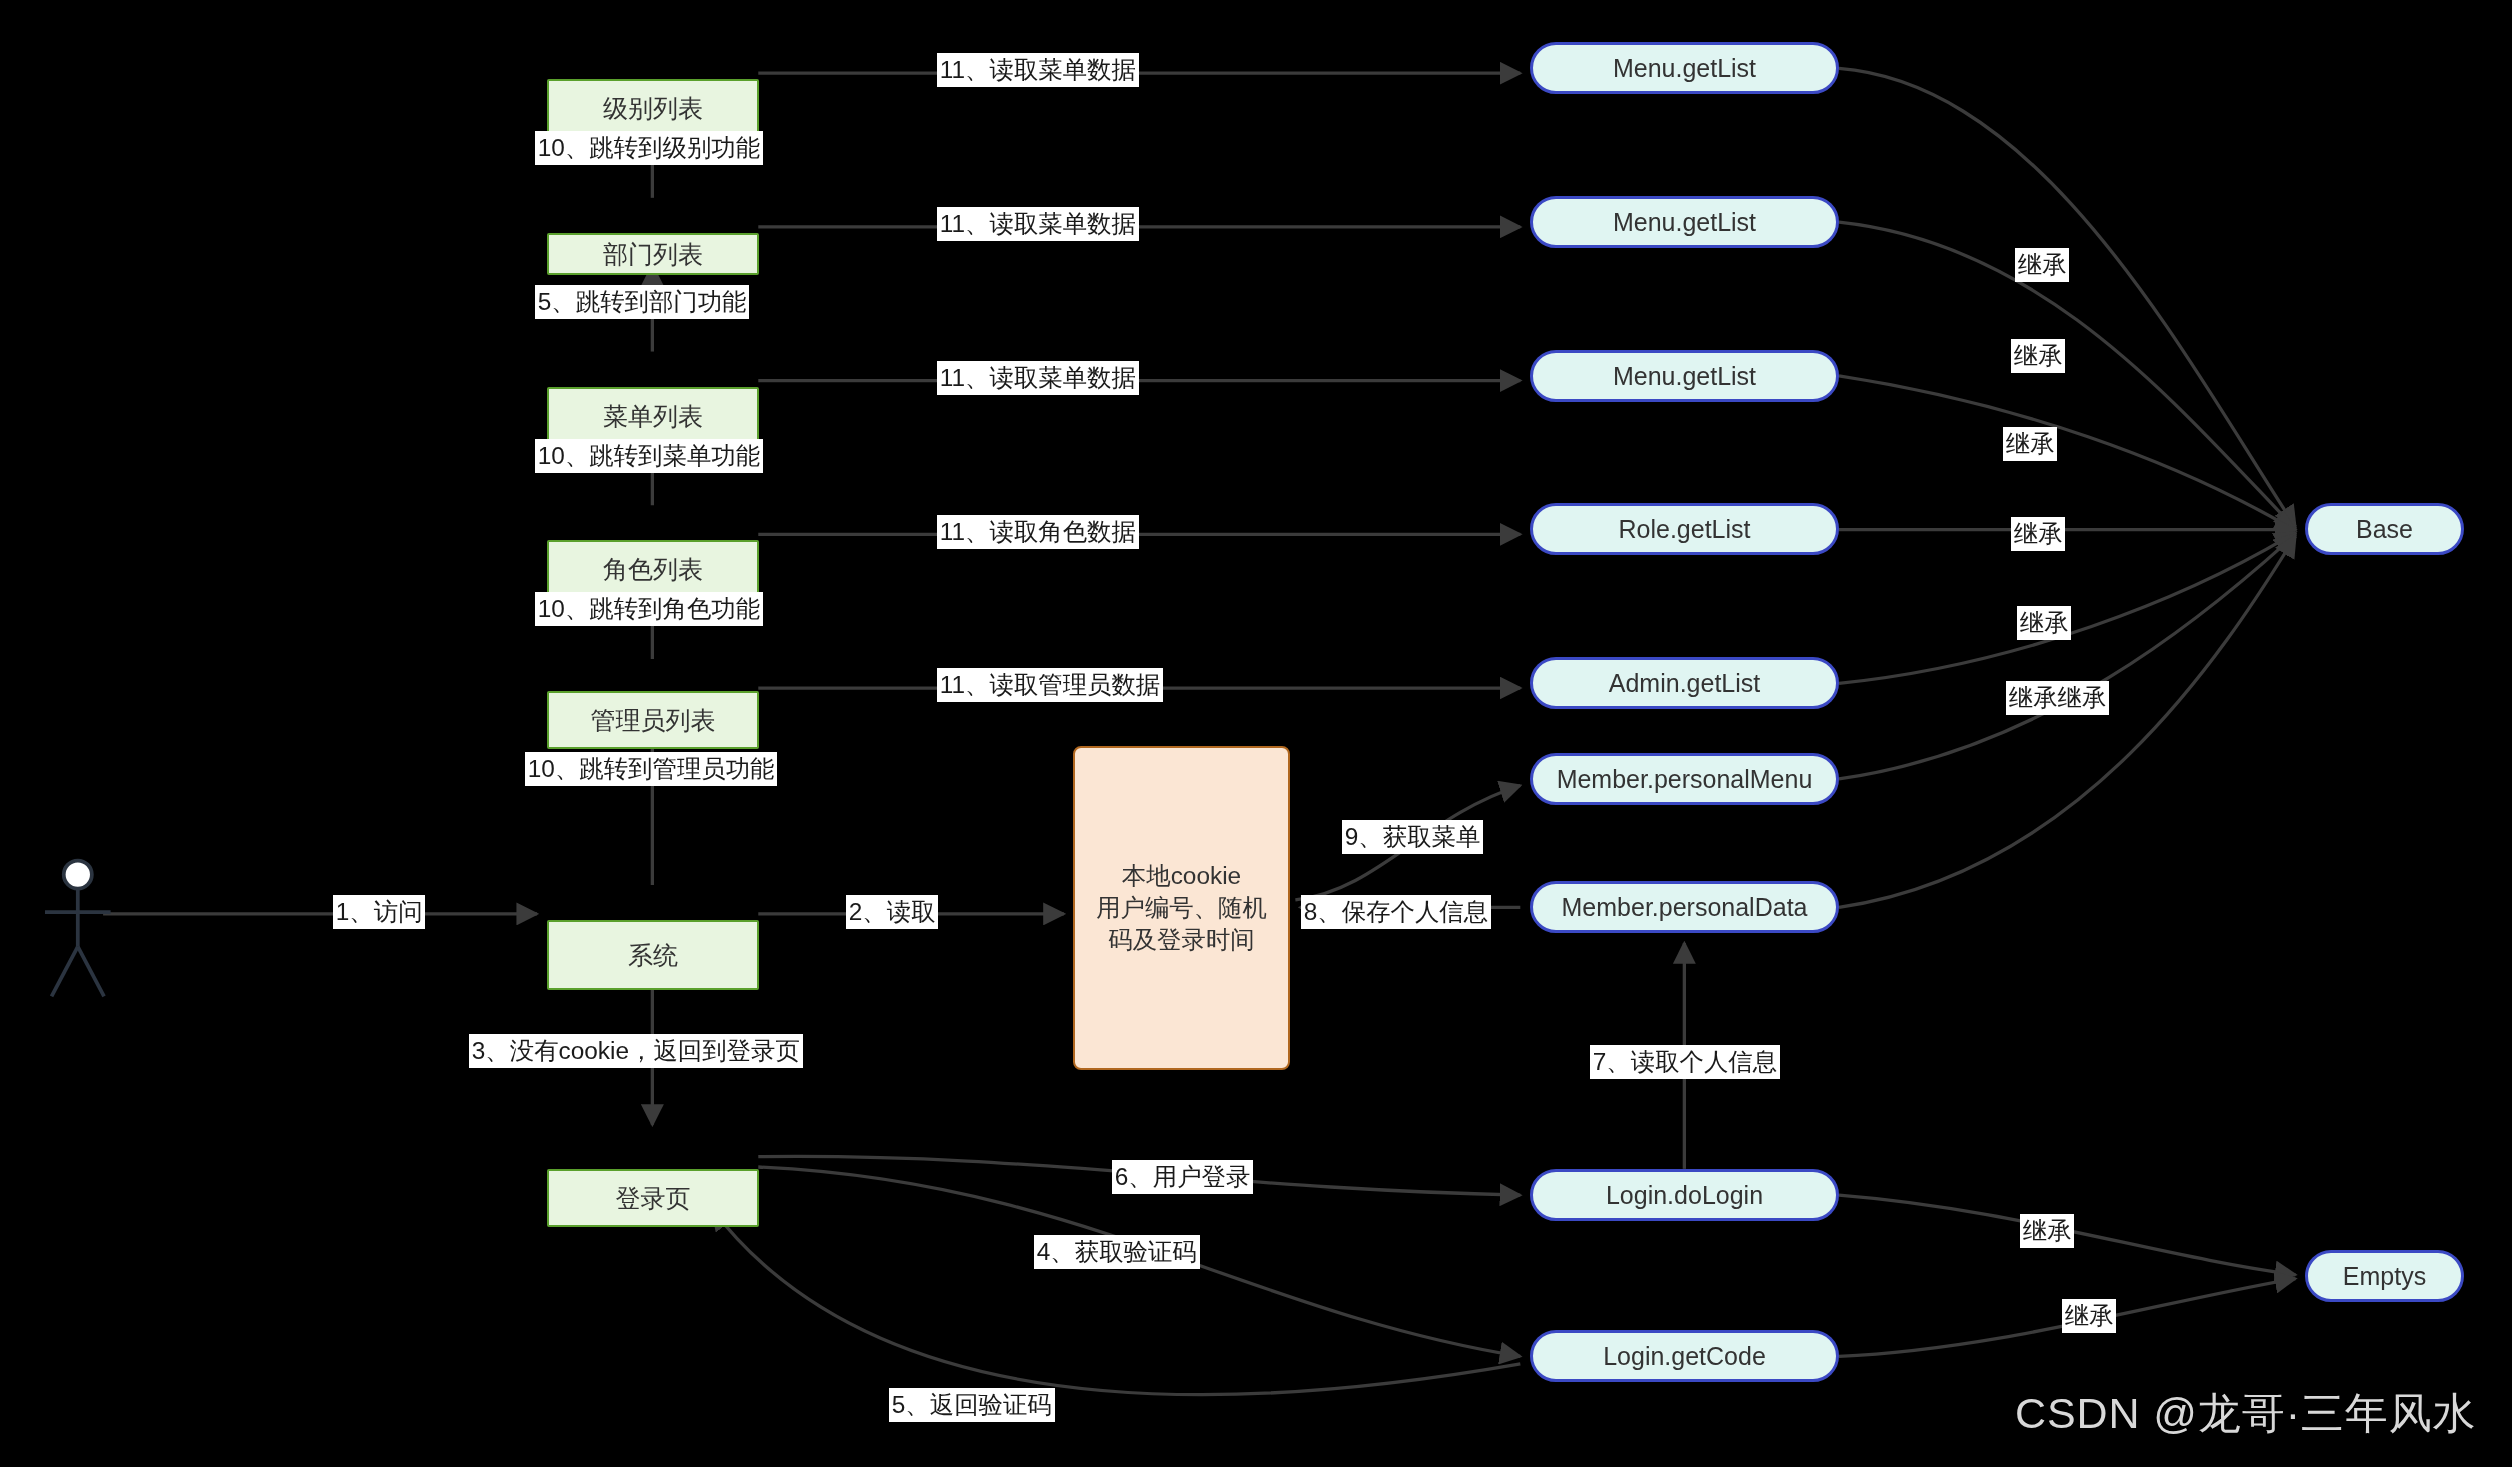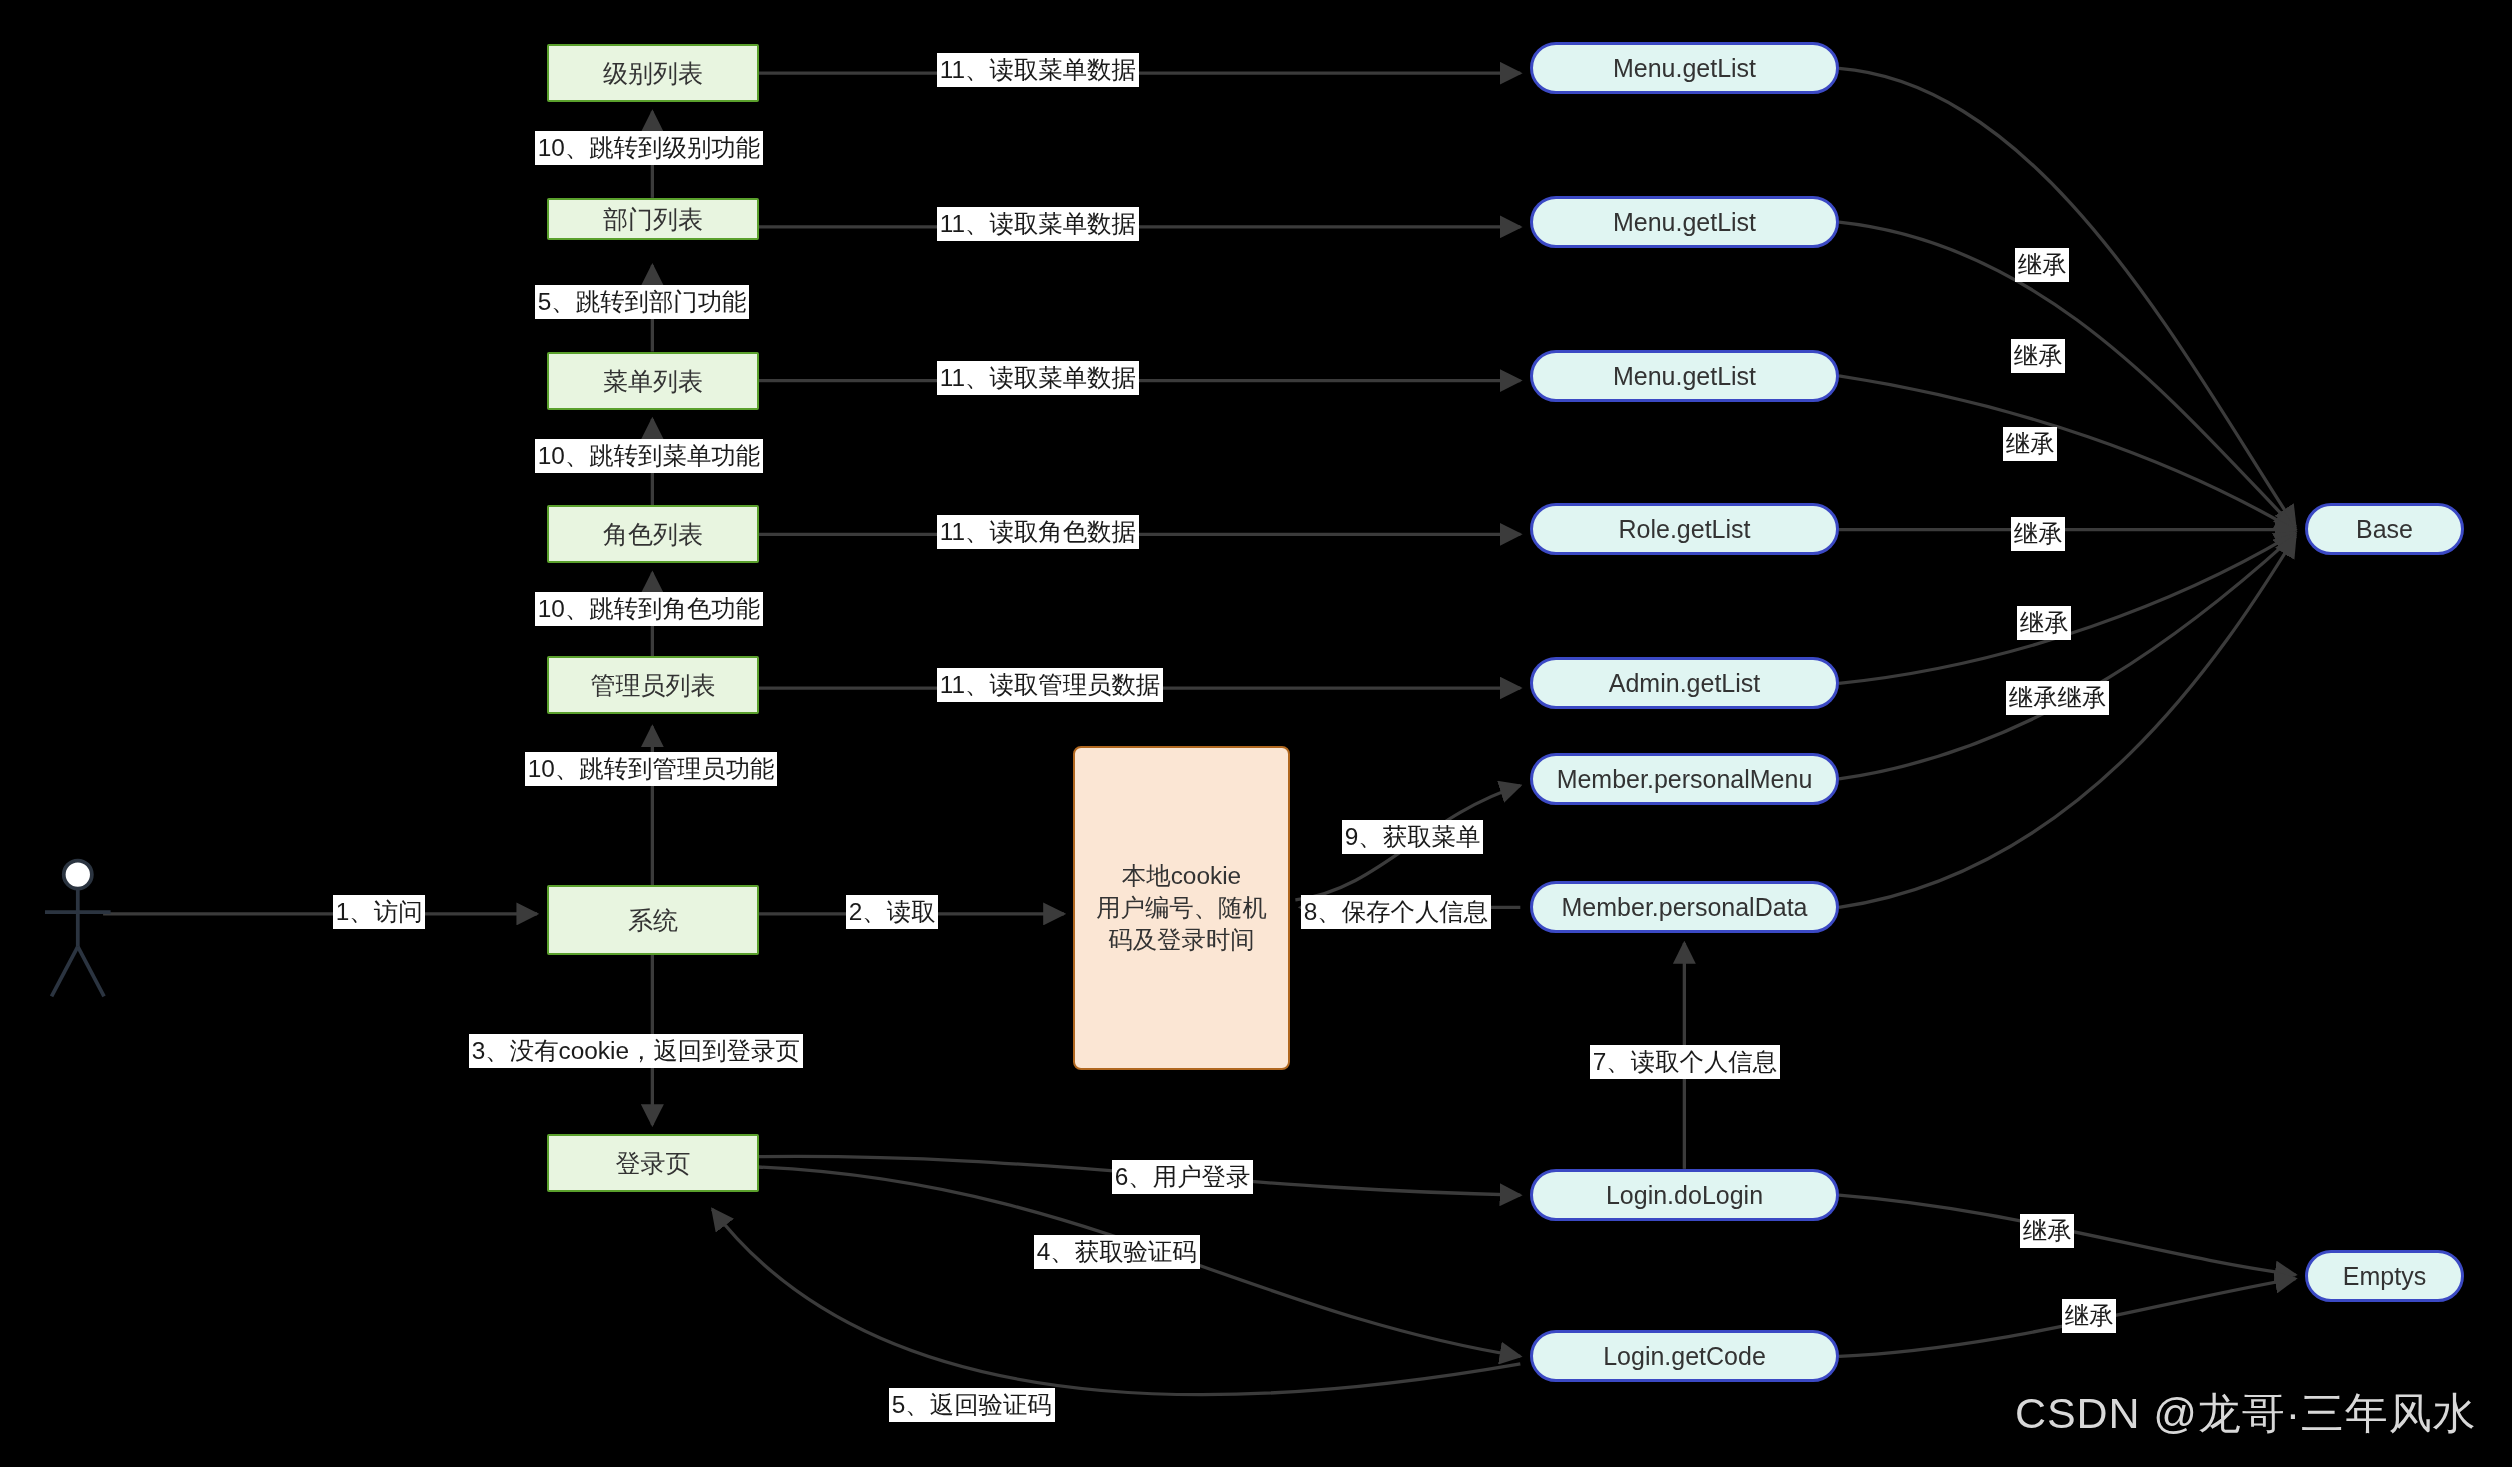--- a/index.html
+++ b/index.html
@@ -33,20 +33,21 @@
     text-align: center;
     color: #333333;
     line-height: 1.32;
   }
   
   .node.green {
     background: #e8f5e0;
     border: 2.8px solid #5aa02c;
     border-radius: 1.9px;
     font-size: 25px;
+    margin-top: 35px;
   }
   
   .node.blue {
     background: #e0f5f2;
     border: 3.7px solid #3b49c4;
     border-radius: 28px;
     font-size: 25px;
     text-align: center;
   }
   

